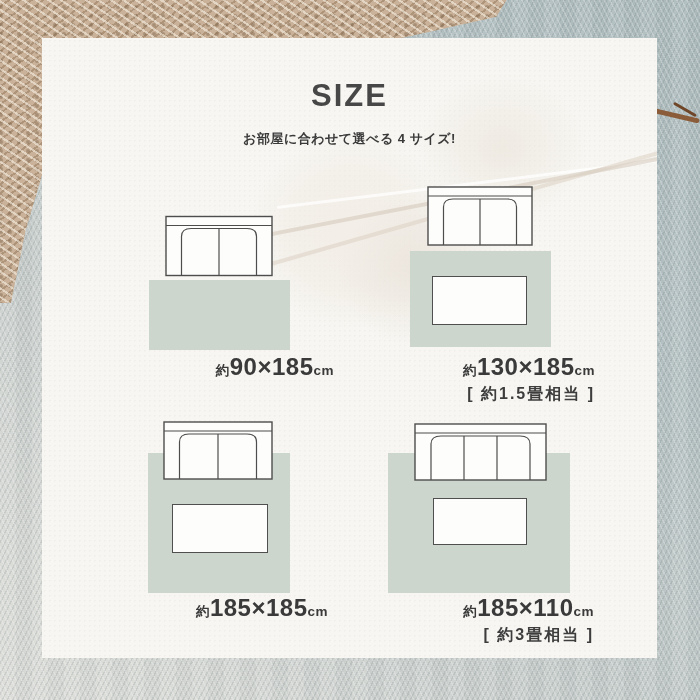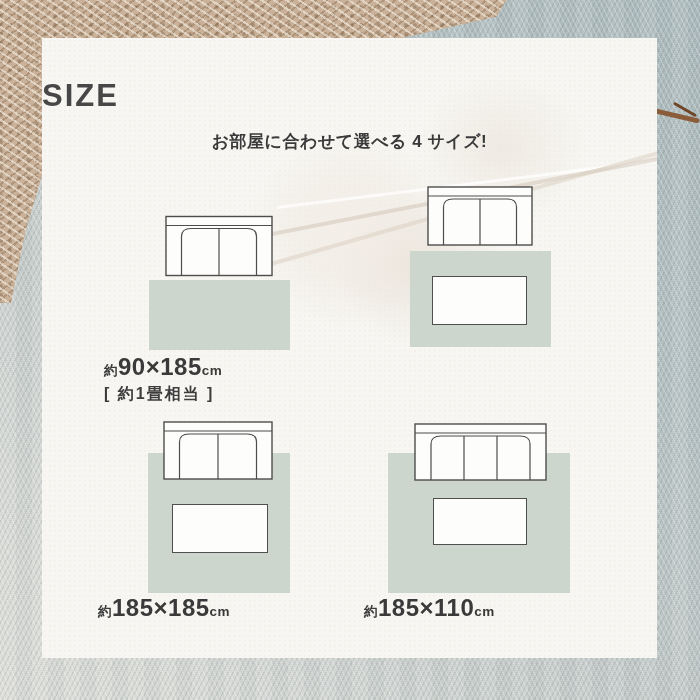--- a/index.html
+++ b/index.html
@@ -53,27 +53,27 @@
   .cotton-c{left:375px;top:35px;width:170px;height:150px;
     background:radial-gradient(closest-side, rgba(236,230,221,.75) 0%, rgba(236,230,221,0) 100%);}
   .twigline{position:absolute;height:4px;border-radius:2px;transform-origin:left center;}
   .twigline-a{left:168px;top:206px;width:480px;background:rgba(212,198,184,.55);transform:rotate(-11deg);}
   .twigline-b{left:208px;top:230px;width:430px;background:rgba(218,206,192,.5);transform:rotate(-16deg);}
   .twigline-c{left:235px;top:168px;width:390px;height:3px;background:rgba(255,255,255,.75);transform:rotate(-7deg);}
 
   .content{position:absolute;inset:0;z-index:1;}
 
   .title{
-    position:absolute;left:0;right:0;top:40px;margin:0;text-align:left;
+    position:absolute;left:0;right:0;top:40px;margin:0;text-align:center;
     font-size:31px;font-weight:700;letter-spacing:2px;
     color:var(--heading-text,#474747);
   }
   .subtitle{
     position:absolute;left:0;right:0;top:92px;margin:0;text-align:center;
-    font-size:17px;font-weight:700;letter-spacing:.5px;
+    font-size:13px;font-weight:700;letter-spacing:.5px;
     color:var(--label-text,#3a3a3a);
   }
 
   
   .rug{position:absolute;background:var(--rug,#ccd6cd);z-index:1;}
   .sofa{position:absolute;z-index:2;}
   .table{position:absolute;z-index:2;background:#fdfdfb;border:1.4px solid #4f4f4f;box-sizing:border-box;}
 
   .rug1{left:107px;top:242px;width:141px;height:70px;}
   .sofa1{left:123px;top:177px;width:108px;height:62px;}
@@ -81,21 +81,21 @@
   .sofa2{left:385px;top:148px;width:106px;height:60px;}
   .table2{left:390px;top:238px;width:95px;height:49px;}
   .rug3{left:106px;top:415px;width:142px;height:140px;}
   .sofa3{left:121px;top:383px;width:110px;height:59px;}
   .table3{left:130px;top:466px;width:96px;height:49px;}
   .rug4{left:346px;top:415px;width:182px;height:140px;}
   .sofa4{left:372px;top:385px;width:133px;height:58px;}
   .table4{left:391px;top:460px;width:94px;height:47px;}
 
   
-  .label{position:absolute;width:230px;text-align:left;z-index:3;color:var(--label-text,#3a3a3a);}
+  .label{position:absolute;width:230px;text-align:right;z-index:3;color:var(--label-text,#3a3a3a);}
   .label1{left:62px;top:316px;}
   .label2{left:323px;top:316px;}
   .label3{left:56px;top:557px;}
   .label4{left:322px;top:557px;}
   .dim{font-weight:700;font-size:24px;letter-spacing:.5px;line-height:1.05;white-space:nowrap;}
   .dim .small{font-size:13.5px;font-weight:700;}
   .tatami{margin-top:5px;font-size:16px;font-weight:600;letter-spacing:2px;white-space:nowrap;color:#3d3d3d;}
 </style>
 </head>
 <body>
@@ -122,32 +122,33 @@
 
       <div class="rug rug1"></div>
       <svg class="sofa sofa1" viewBox="0 0 108 61">
         <rect x="1" y="1" width="106" height="59" fill="#fdfdfb" stroke="#4d4d4d" stroke-width="1.4"></rect>
         <line x1="1" y1="10" x2="107" y2="10" stroke="#4d4d4d" stroke-width="1.2"></line>
         <path d="M16.5 60 V21 Q16.5 13 26 13 H82 Q91.5 13 91.5 21 V60" fill="none" stroke="#4d4d4d" stroke-width="1.2"></path>
         <line x1="54" y1="13" x2="54" y2="60" stroke="#4d4d4d" stroke-width="1.2"></line>
       </svg>
       <div class="label label1">
         <div class="dim"><span class="small">約</span><span>90×185</span><span class="small">cm</span></div>
-        <div class="tatami">[ 約1畳相当 ]</div>
       </div>
 
       <div class="rug rug2"></div>
       <div class="table table2"></div>
       <svg class="sofa sofa2" viewBox="0 0 106 60">
         <rect x="1" y="1" width="104" height="58" fill="#fdfdfb" stroke="#4d4d4d" stroke-width="1.4"></rect>
         <line x1="1" y1="10" x2="105" y2="10" stroke="#4d4d4d" stroke-width="1.2"></line>
         <path d="M16.5 59 V21 Q16.5 13 26 13 H80 Q89.5 13 89.5 21 V59" fill="none" stroke="#4d4d4d" stroke-width="1.2"></path>
         <line x1="53" y1="13" x2="53" y2="59" stroke="#4d4d4d" stroke-width="1.2"></line>
       </svg>
       <div class="label label2">
+        <div class="dim"><span class="small">約</span><span>130×185</span><span class="small">cm</span></div>
+        <div class="tatami">[ 約1.5畳相当 ]</div>
       </div>
 
       <div class="rug rug3"></div>
       <div class="table table3"></div>
       <svg class="sofa sofa3" viewBox="0 0 110 59">
         <rect x="1" y="1" width="108" height="57" fill="#fdfdfb" stroke="#4d4d4d" stroke-width="1.4"></rect>
         <line x1="1" y1="10" x2="109" y2="10" stroke="#4d4d4d" stroke-width="1.2"></line>
         <path d="M16.5 58 V21 Q16.5 13 26 13 H84 Q93.5 13 93.5 21 V58" fill="none" stroke="#4d4d4d" stroke-width="1.2"></path>
         <line x1="55" y1="13" x2="55" y2="58" stroke="#4d4d4d" stroke-width="1.2"></line>
       </svg>
@@ -159,16 +160,17 @@
       <div class="table table4"></div>
       <svg class="sofa sofa4" viewBox="0 0 133 58">
         <rect x="1" y="1" width="131" height="56" fill="#fdfdfb" stroke="#4d4d4d" stroke-width="1.4"></rect>
         <line x1="1" y1="10" x2="132" y2="10" stroke="#4d4d4d" stroke-width="1.2"></line>
         <path d="M17 57 V21 Q17 13 27 13 H106 Q116 13 116 21 V57" fill="none" stroke="#4d4d4d" stroke-width="1.2"></path>
         <line x1="50" y1="13" x2="50" y2="57" stroke="#4d4d4d" stroke-width="1.2"></line>
         <line x1="83" y1="13" x2="83" y2="57" stroke="#4d4d4d" stroke-width="1.2"></line>
       </svg>
       <div class="label label4">
         <div class="dim"><span class="small">約</span><span>185×110</span><span class="small">cm</span></div>
+        <div class="tatami">[ 約3畳相当 ]</div>
       </div>
     </div>
   </div>
 </div>
 
 </body></html>

